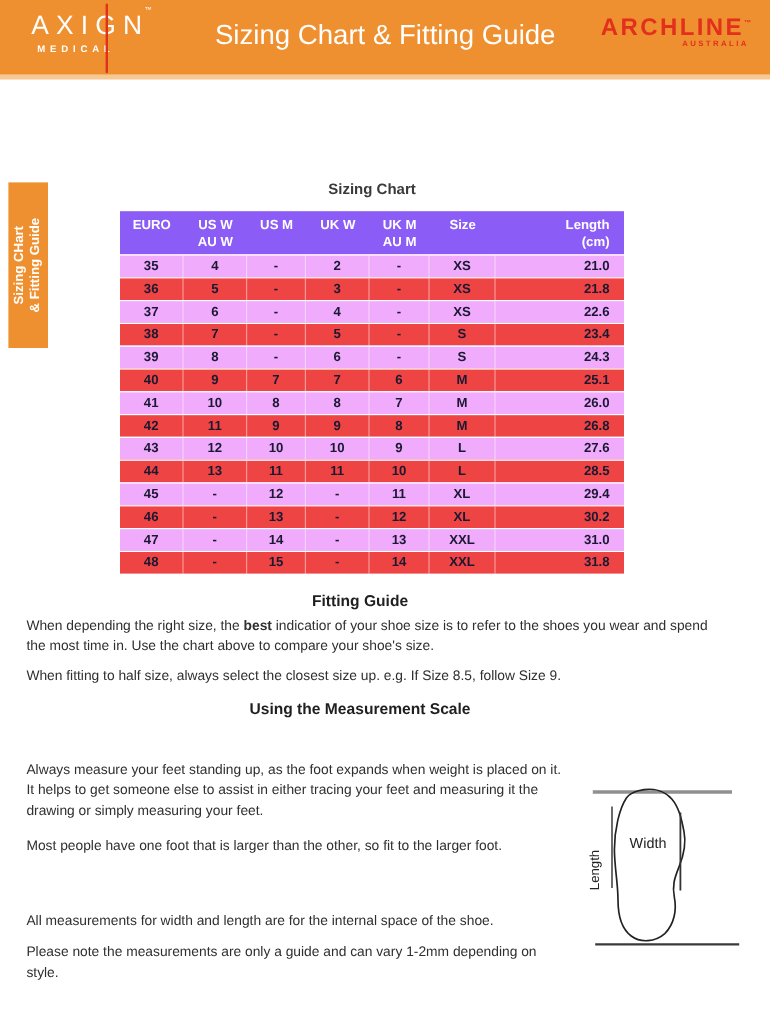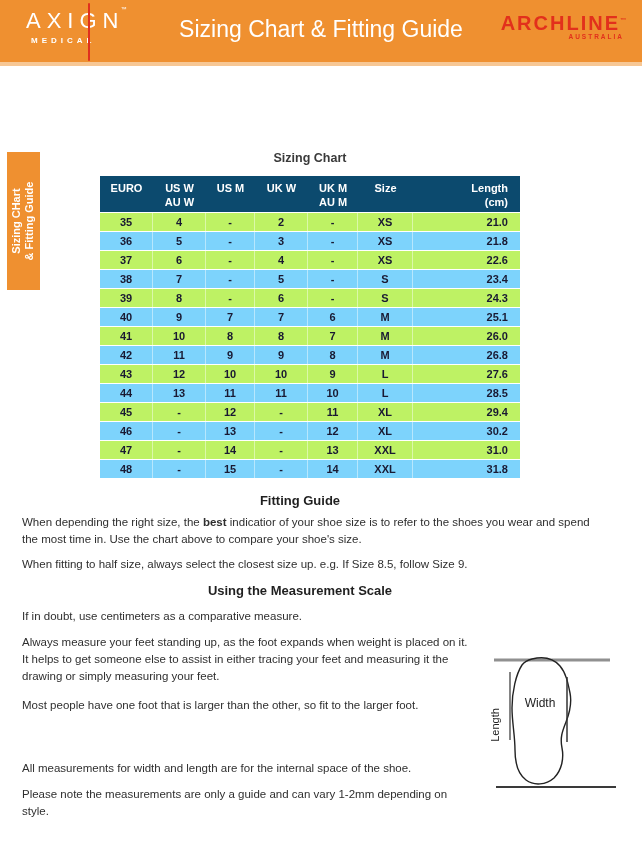--- a/index.html
+++ b/index.html
@@ -22,26 +22,26 @@
   
   .side-tab{position:absolute;left:7px;top:152px;width:33px;height:138px;background:#EF9030;display:flex;align-items:center;justify-content:center;}
   .side-tab .rot{transform:rotate(-90deg);white-space:nowrap;color:#ffffff;font-weight:bold;font-size:11px;line-height:13px;text-align:center;}
 
   
   .chart-title{position:absolute;left:100px;top:151px;width:420px;text-align:center;font-size:12.5px;font-weight:bold;color:#3a3a3a;}
   .foot-note{position:absolute;left:100px;top:159px;width:412px;text-align:right;font-size:12.5px;font-weight:bold;color:#111111;}
 
   
   .sizing-table{position:absolute;left:100px;top:176px;width:420px;}
-  .thead{display:flex;height:36px;background:#0c4a6e;color:#ffffff;font-weight:bold;font-size:11px;}
+  .thead{display:flex;height:36px;background:#8b5cf6;color:#ffffff;font-weight:bold;font-size:11px;}
   .thead .th{display:flex;flex-direction:column;align-items:center;justify-content:flex-start;padding-top:5px;box-sizing:border-box;line-height:14px;}
   .thead .th.c6{align-items:flex-end;}
   .tbody .tr{display:flex;height:18px;border-top:1px solid #ffffff;font-size:11px;font-weight:bold;color:#191932;}
-  .tbody .tr.odd{background:#bef264;}
-  .tbody .tr.even{background:#7dd3fc;}
+  .tbody .tr.odd{background:#f0abfc;}
+  .tbody .tr.even{background:#ef4444;}
   .td{display:flex;align-items:center;justify-content:center;box-sizing:border-box;border-right:1px solid rgba(255,255,255,0.45);}
   .td.c6,.th.c6{border-right:none;}
   .c0{width:53px;} .c1{width:53px;} .c2{width:49px;} .c3{width:53px;} .c4{width:50px;} .c5{width:55px;}
   .c6{width:107px;}
   .td.c6{justify-content:flex-end;padding-right:12px;}
   .th.c6{padding-right:12px;}
 
   
   .section-heading{position:absolute;left:0;width:600px;text-align:center;font-size:13px;font-weight:bold;color:#1f1f1f;}
   .para{position:absolute;left:22px;font-size:11.5px;line-height:17px;color:#2f2f2f;}
@@ -231,21 +231,20 @@
           <div class="td c6">31.8</div>
         </div>
       </div>
   </div>
 
   <div class="section-heading" style="top:493px;">Fitting Guide</div>
   <div class="para" style="top:514px;width:585px;"><span>When depending the right size, the </span><b>best</b><span> indicatior of your shoe size is to refer to the shoes you wear and spend the most time in. Use the chart above to compare your shoe's size.</span></div>
   <div class="para" style="top:556px;width:600px;">When fitting to half size, always select the closest size up. e.g. If Size 8.5, follow Size 9.</div>
 
   <div class="section-heading" style="top:583px;">Using the Measurement Scale</div>
-  <div class="para" style="top:608px;width:600px;">If in doubt, use centimeters as a comparative measure.</div>
   <div class="para" style="top:634px;width:455px;">Always measure your feet standing up, as the foot expands when weight is placed on it. It helps to get someone else to assist in either tracing your feet and measuring it the drawing or simply measuring your feet.</div>
   <div class="para" style="top:697px;width:470px;">Most people have one foot that is larger than the other, so fit to the larger foot.</div>
   <div class="para" style="top:760px;width:470px;">All measurements for width and length are for the internal space of the shoe.</div>
   <div class="para" style="top:786px;width:450px;">Please note the measurements are only a guide and can vary 1-2mm depending on style.</div>
 
   <svg class="foot-diagram" width="152" height="145" viewBox="0 0 152 145">
     <line x1="6" y1="10" x2="122" y2="10" stroke="#909090" stroke-width="3"></line>
     <line x1="8" y1="137" x2="128" y2="137" stroke="#3a3a3a" stroke-width="2"></line>
     <path d="M 44 9
              C 56 6, 66 9, 72 16

